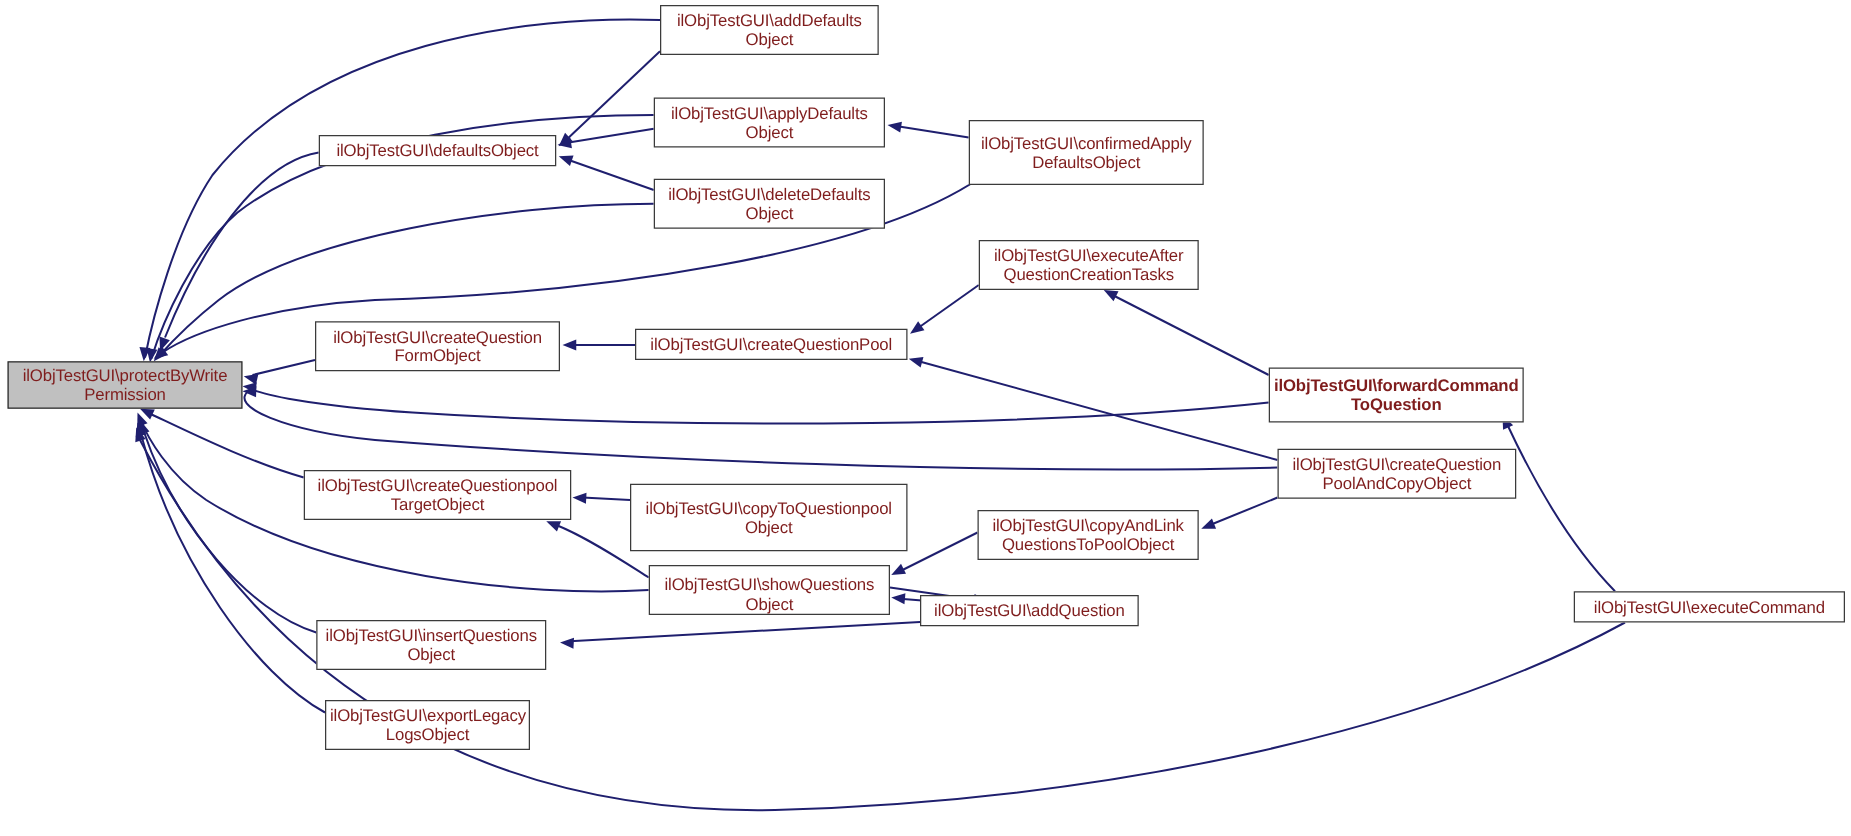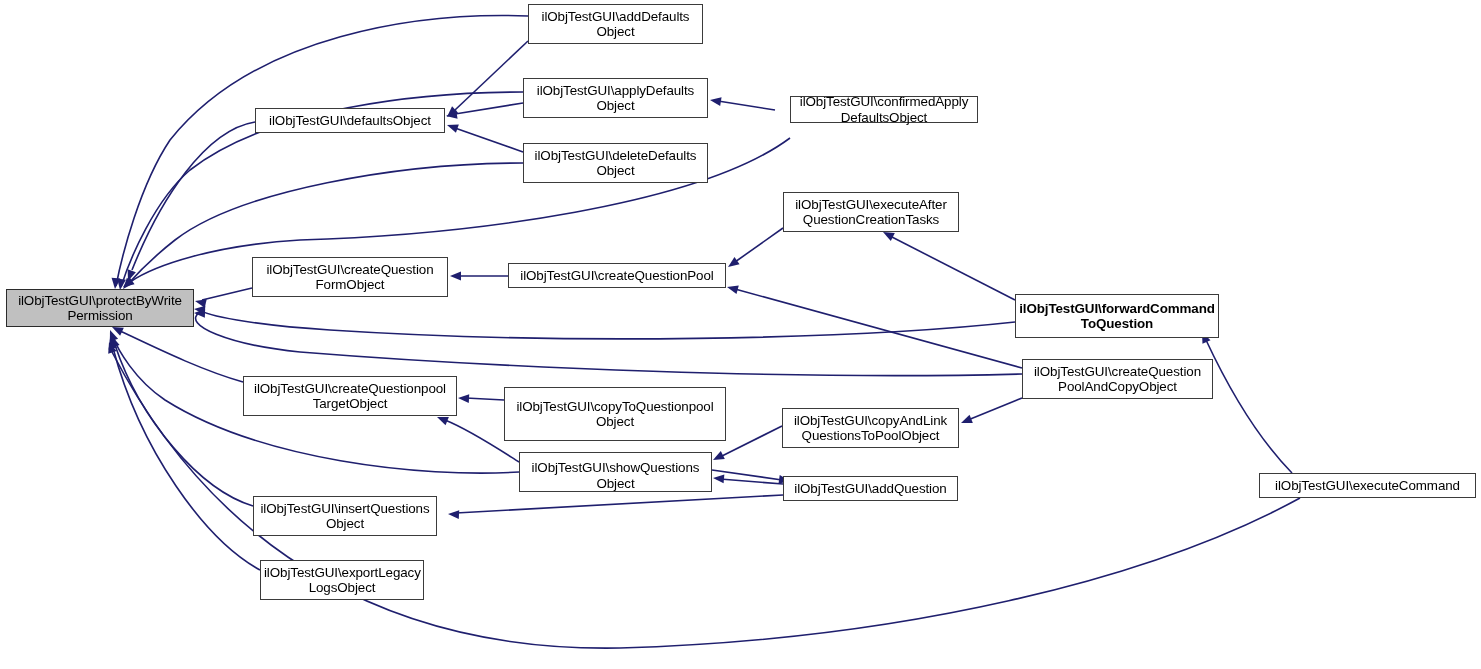--- a/index.html
+++ b/index.html
@@ -33,21 +33,21 @@
   }
   .arrow-head {
     fill: #1f1f6e;
     stroke: none;
   }
   .node-box {
     position: absolute;
     box-sizing: border-box;
     border: 1px solid #3b3b3b;
     background: #ffffff;
-    color: #000000;
+    color: #7f1d1d;
     font-size: 13.4px;
     line-height: 15.4px;
     display: flex;
     align-items: center;
     justify-content: center;
     text-align: center;
     letter-spacing: -0.1px;
     white-space: pre-line;
     padding: 0 3px;
   }
@@ -135,40 +135,40 @@
   <div id="nodes-layer">
       <div class="node-box is-root" style="left: 6px; top: 289px; width: 188px; height: 38px;"><span class="node-label">ilObjTestGUI\protectByWrite
 Permission</span></div>
       <div class="node-box" style="left: 528px; top: 4px; width: 175px; height: 40px;"><span class="node-label">ilObjTestGUI\addDefaults
 Object</span></div>
       <div class="node-box" style="left: 523px; top: 78px; width: 185px; height: 40px;"><span class="node-label">ilObjTestGUI\applyDefaults
 Object</span></div>
       <div class="node-box" style="left: 255px; top: 108px; width: 190px; height: 25px;"><span class="node-label">ilObjTestGUI\defaultsObject</span></div>
       <div class="node-box" style="left: 523px; top: 143px; width: 185px; height: 40px;"><span class="node-label">ilObjTestGUI\deleteDefaults
 Object</span></div>
-      <div class="node-box" style="left: 775px; top: 96px; width: 188px; height: 27px; margin-left: 15px;"><span class="node-label">ilObjTestGUI\confirmedApply
+      <div class="node-box" style="left: 775px; top: 96px; width: 188px; height: 52px;"><span class="node-label">ilObjTestGUI\confirmedApply
 DefaultsObject</span></div>
       <div class="node-box" style="left: 783px; top: 192px; width: 176px; height: 40px;"><span class="node-label">ilObjTestGUI\executeAfter
 QuestionCreationTasks</span></div>
       <div class="node-box" style="left: 252px; top: 257px; width: 196px; height: 40px;"><span class="node-label">ilObjTestGUI\createQuestion
 FormObject</span></div>
       <div class="node-box" style="left: 508px; top: 263px; width: 218px; height: 25px;"><span class="node-label">ilObjTestGUI\createQuestionPool</span></div>
       <div class="node-box" style="left: 1015px; top: 294px; width: 204px; height: 44px; font-weight: bold;"><span class="node-label">ilObjTestGUI\forwardCommand
 ToQuestion</span></div>
       <div class="node-box" style="left: 1022px; top: 359px; width: 191px; height: 40px;"><span class="node-label">ilObjTestGUI\createQuestion
 PoolAndCopyObject</span></div>
       <div class="node-box" style="left: 243px; top: 376px; width: 214px; height: 40px;"><span class="node-label">ilObjTestGUI\createQuestionpool
 TargetObject</span></div>
       <div class="node-box" style="left: 504px; top: 387px; width: 222px; height: 54px;"><span class="node-label">ilObjTestGUI\copyToQuestionpool
 Object</span></div>
       <div class="node-box" style="left: 782px; top: 408px; width: 177px; height: 40px;"><span class="node-label">ilObjTestGUI\copyAndLink
 QuestionsToPoolObject</span></div>
       <div class="node-box" style="left: 519px; top: 452px; width: 193px; height: 40px; align-items: flex-end;"><span class="node-label">ilObjTestGUI\showQuestions
 Object</span></div>
-      <div class="node-box" style="left: 783px; top: 476px; width: 175px; height: 25px;"><span class="node-label">ilObjTestGUI\addQuestion</span></div>
+      <div class="node-box" style="left: 736px; top: 476px; width: 175px; height: 25px;"><span class="node-label">ilObjTestGUI\addQuestion</span></div>
       <div class="node-box" style="left: 253px; top: 496px; width: 184px; height: 40px;"><span class="node-label">ilObjTestGUI\insertQuestions
 Object</span></div>
       <div class="node-box" style="left: 260px; top: 560px; width: 164px; height: 40px;"><span class="node-label">ilObjTestGUI\exportLegacy
 LogsObject</span></div>
       <div class="node-box" style="left: 1259px; top: 473px; width: 217px; height: 25px;"><span class="node-label">ilObjTestGUI\executeCommand</span></div>
     </div>
 
 </div>
 
 </body></html>

